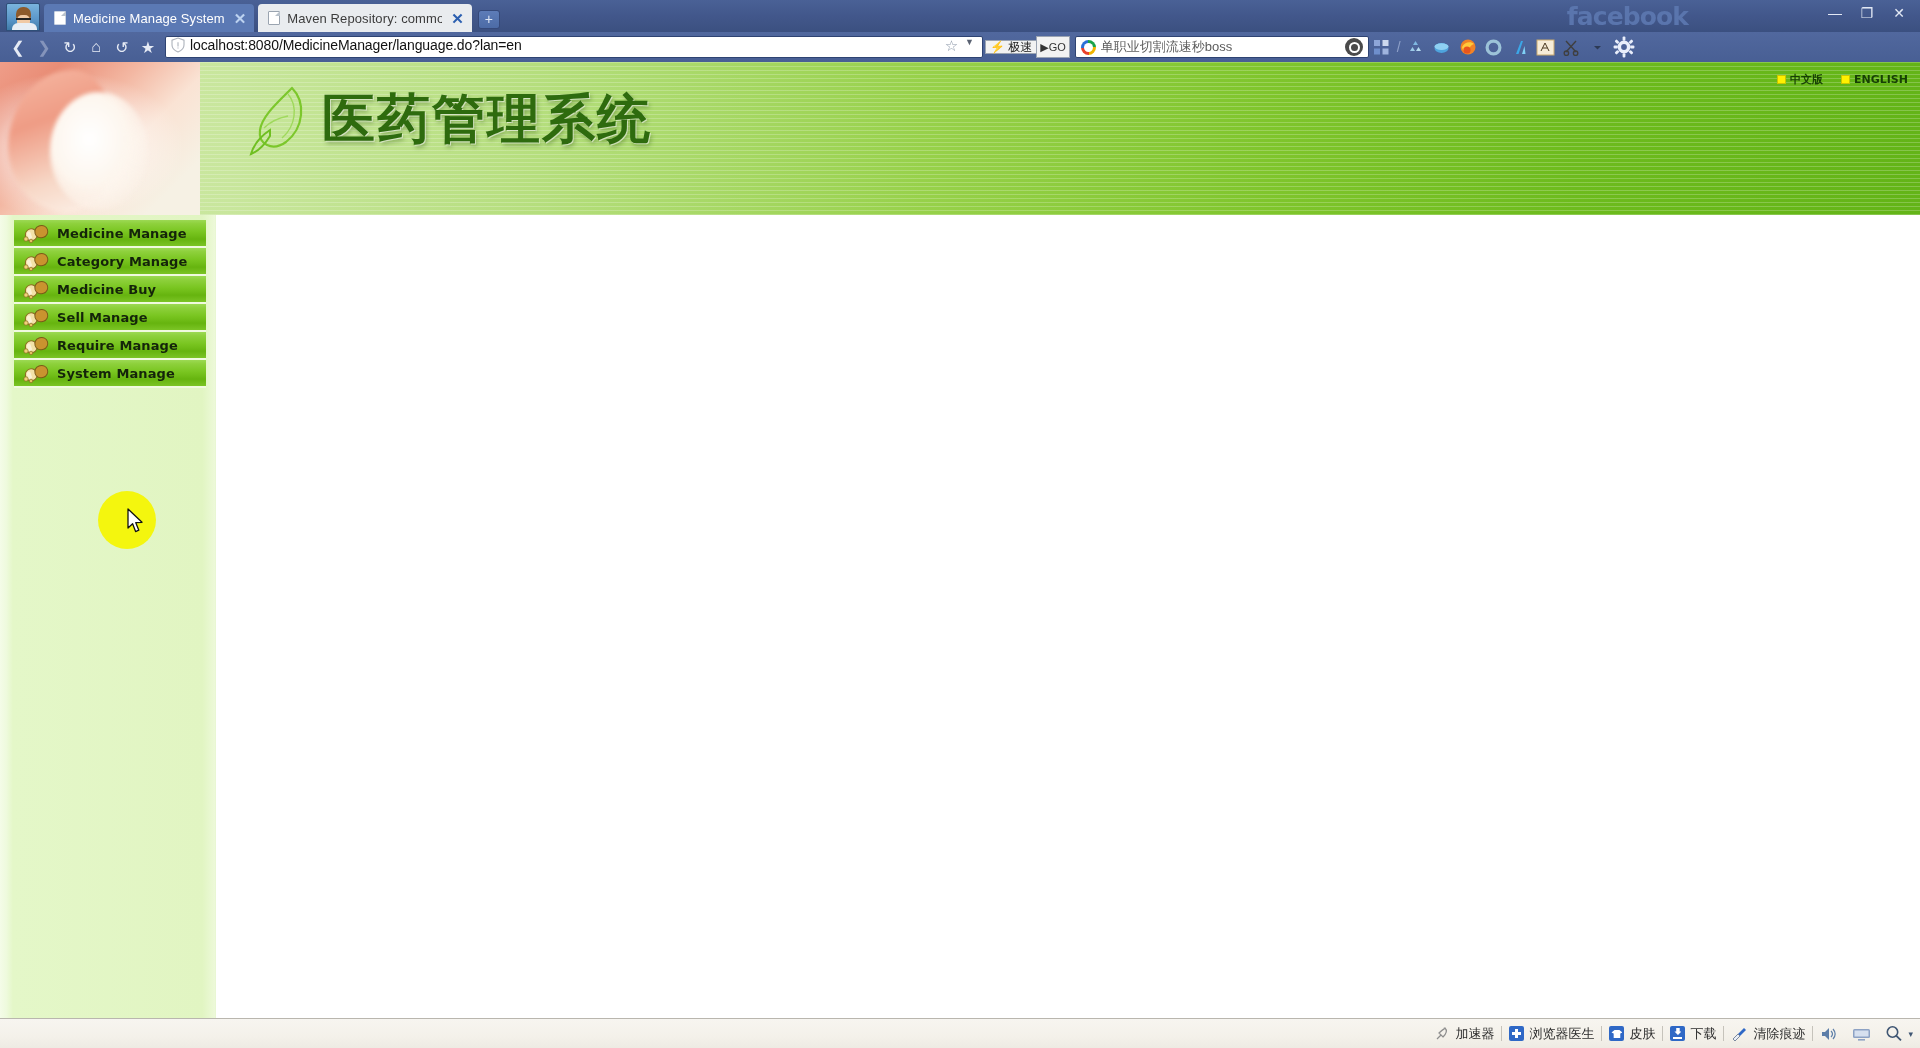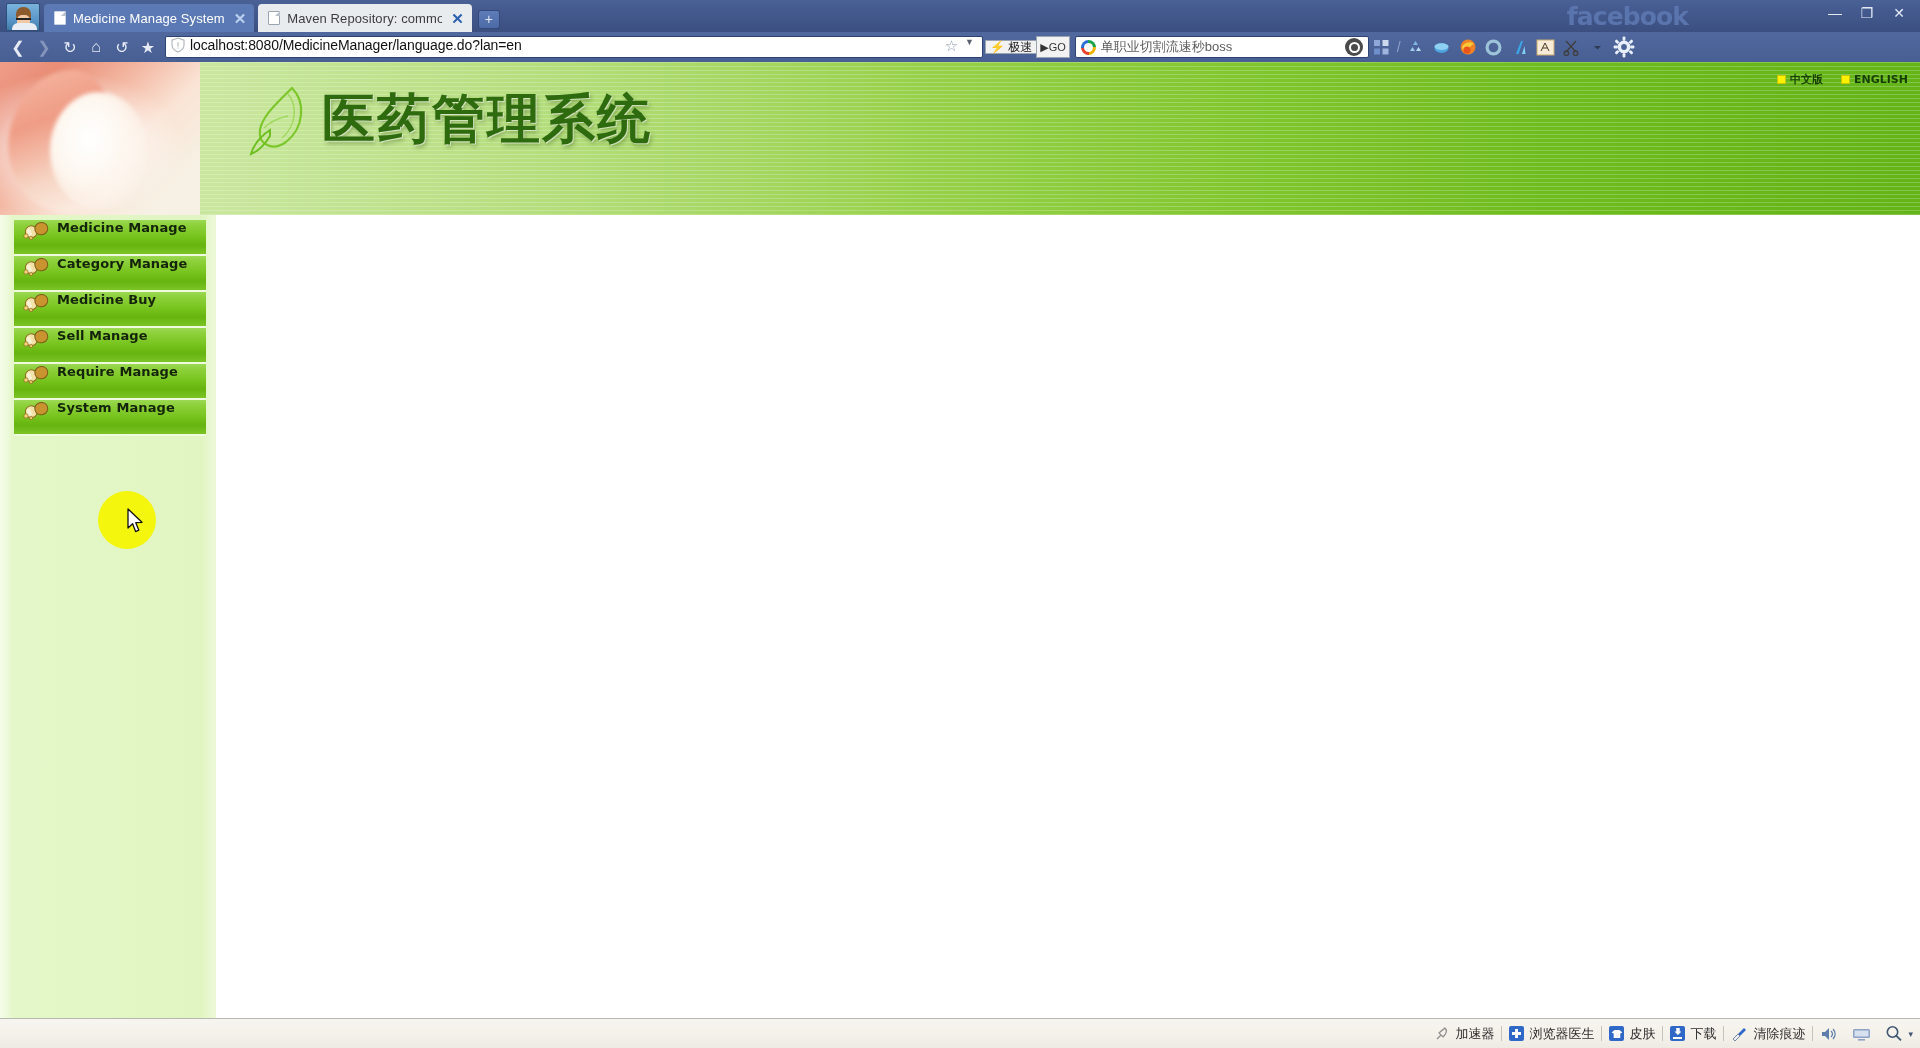--- a/index.html
+++ b/index.html
@@ -215,21 +215,21 @@
   .page-body { display: flex; height: 906px; background: #fff; }
   .sidebar {
     width: 216px; flex: 0 0 216px;
     background: linear-gradient(to right, #f4fce8 0%, #eefadd 3%, #e4f7c8 6%, #e1f5c2 94%, #edf9d9 100%);
     padding: 0 0 0 0; position: relative;
     border-right: 1px solid #e9f7d3;
   }
   .sidebar-inner { padding: 5px 9px 0 14px; }
   .menu-group { margin-bottom: 0; }
   .menu-head {
-    height: 36px; display: flex; 
+    height: 28px; display: flex; align-items: center;
     background: linear-gradient(to bottom, #9cd954 0%, #8ed13c 14%, #79c520 46%, #66b40f 74%, #7bc425 100%);
     border-bottom: 2px solid #f0fadf;
     padding-left: 6px; position: relative;
   }
   .pill-icon { width: 34px; height: 20px; flex: 0 0 auto; margin-right: 3px; }
   .menu-head-label {
     font-size: 13px; font-weight: bold; color: #14240a;
     font-family: "DejaVu Sans", sans-serif; letter-spacing: .1px;
   }
   .submenu { padding: 4px 0 6px 0; }

